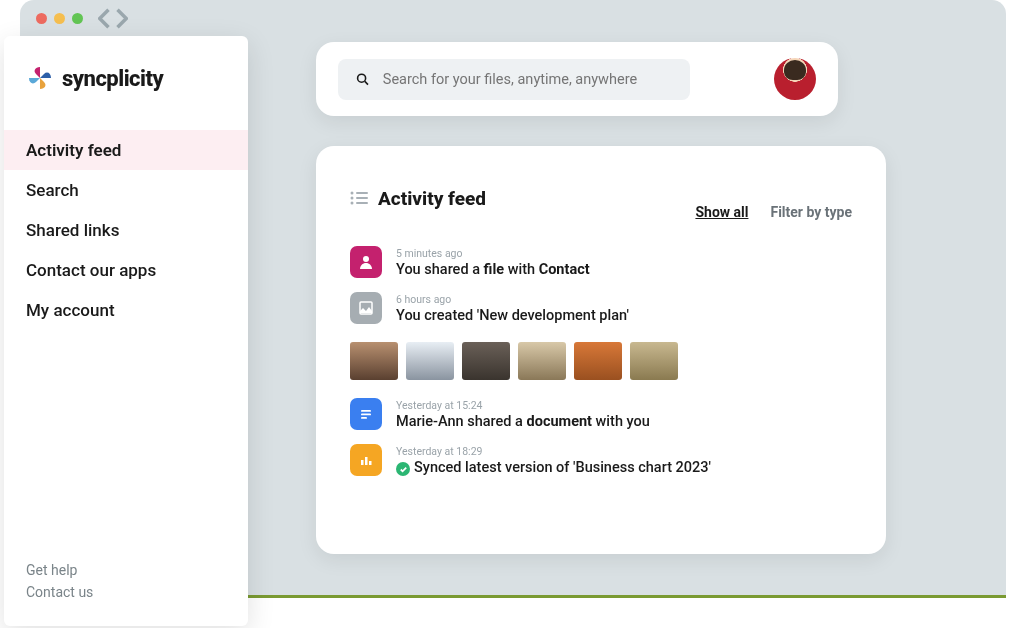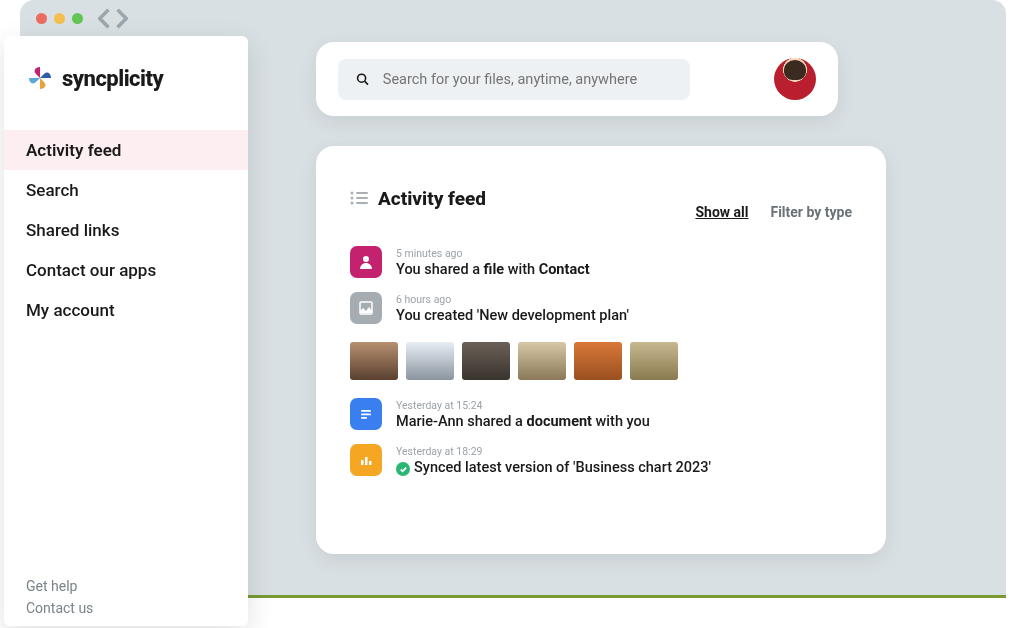--- a/index.html
+++ b/index.html
@@ -44,21 +44,21 @@
     .nav { display:flex; flex-direction:column; }
     .nav-item {
       padding:10px 22px;
       font-size:17px;
       font-weight:500;
       color:#1a1a1a;
       cursor:pointer;
     }
     .nav-item.active { background:#fdeef2; font-weight:600; }
     .sidebar-footer {
-      margin-top:auto; padding:0 22px 10px 22px;
+      margin-top:auto; padding:0 22px 26px 22px;
       display:flex; flex-direction:column; gap:6px;
     }
     .footer-link { font-size:14px; color:#7a8489; cursor:pointer; }
 
     .topbar {
       position:absolute;
       top:42px; left:316px;
       width:522px; height:74px;
       background:#fff;
       border-radius:18px;

